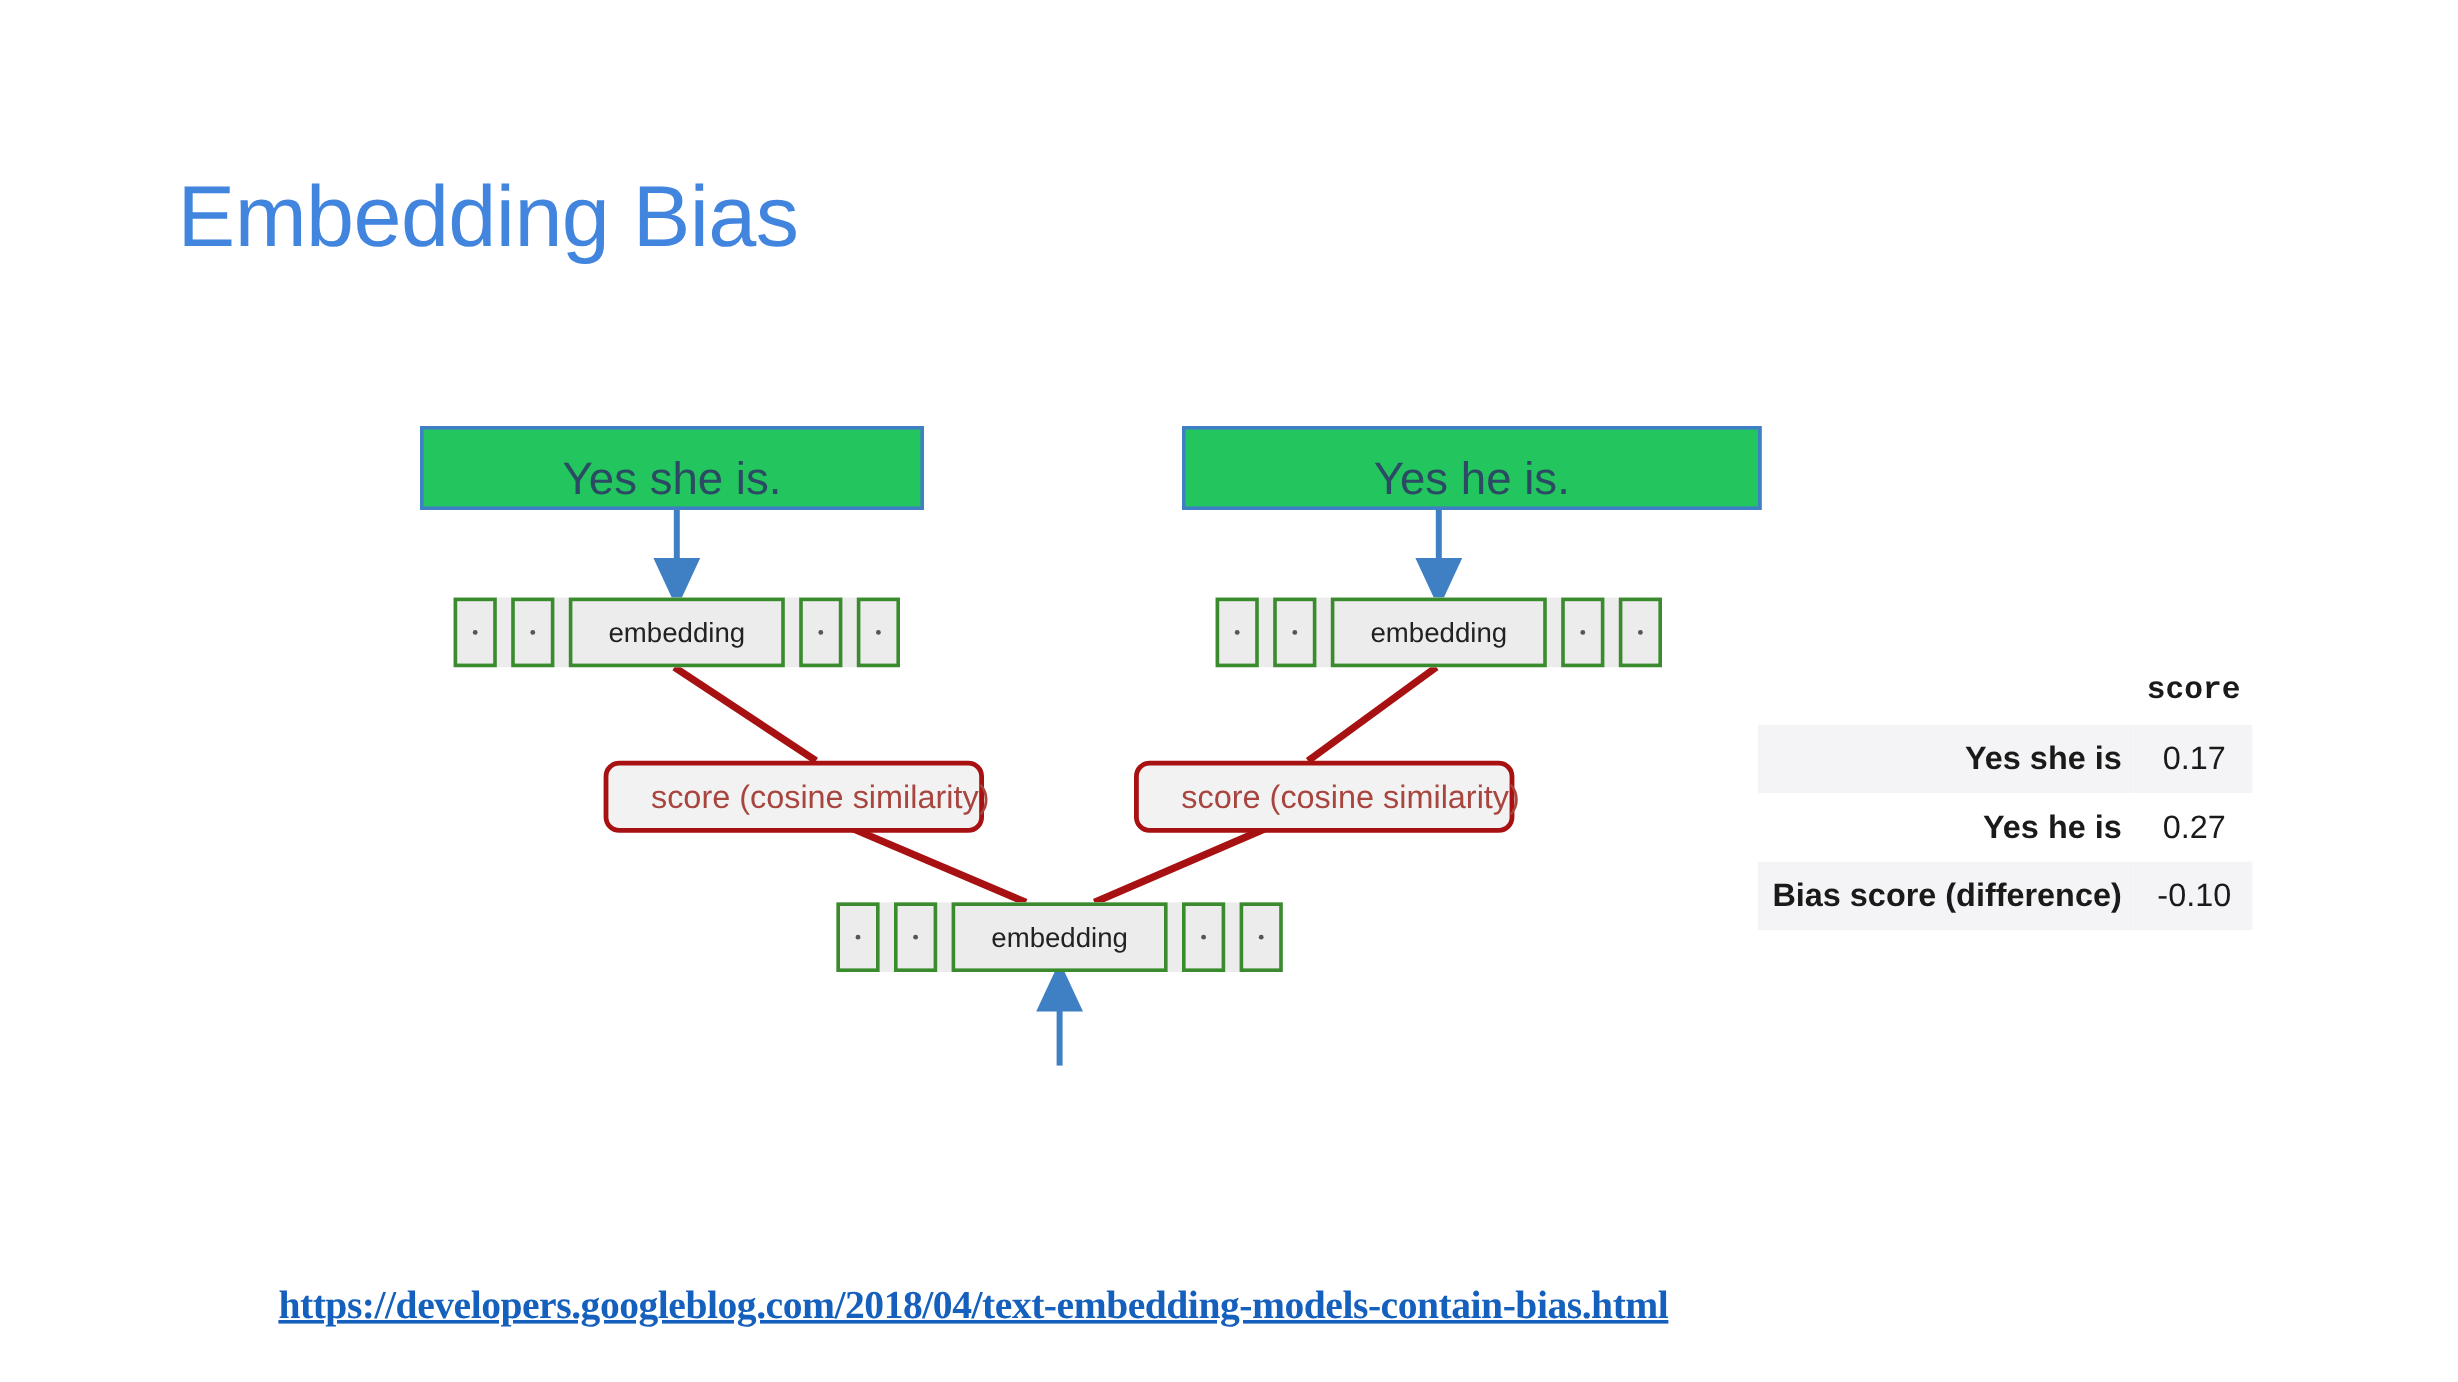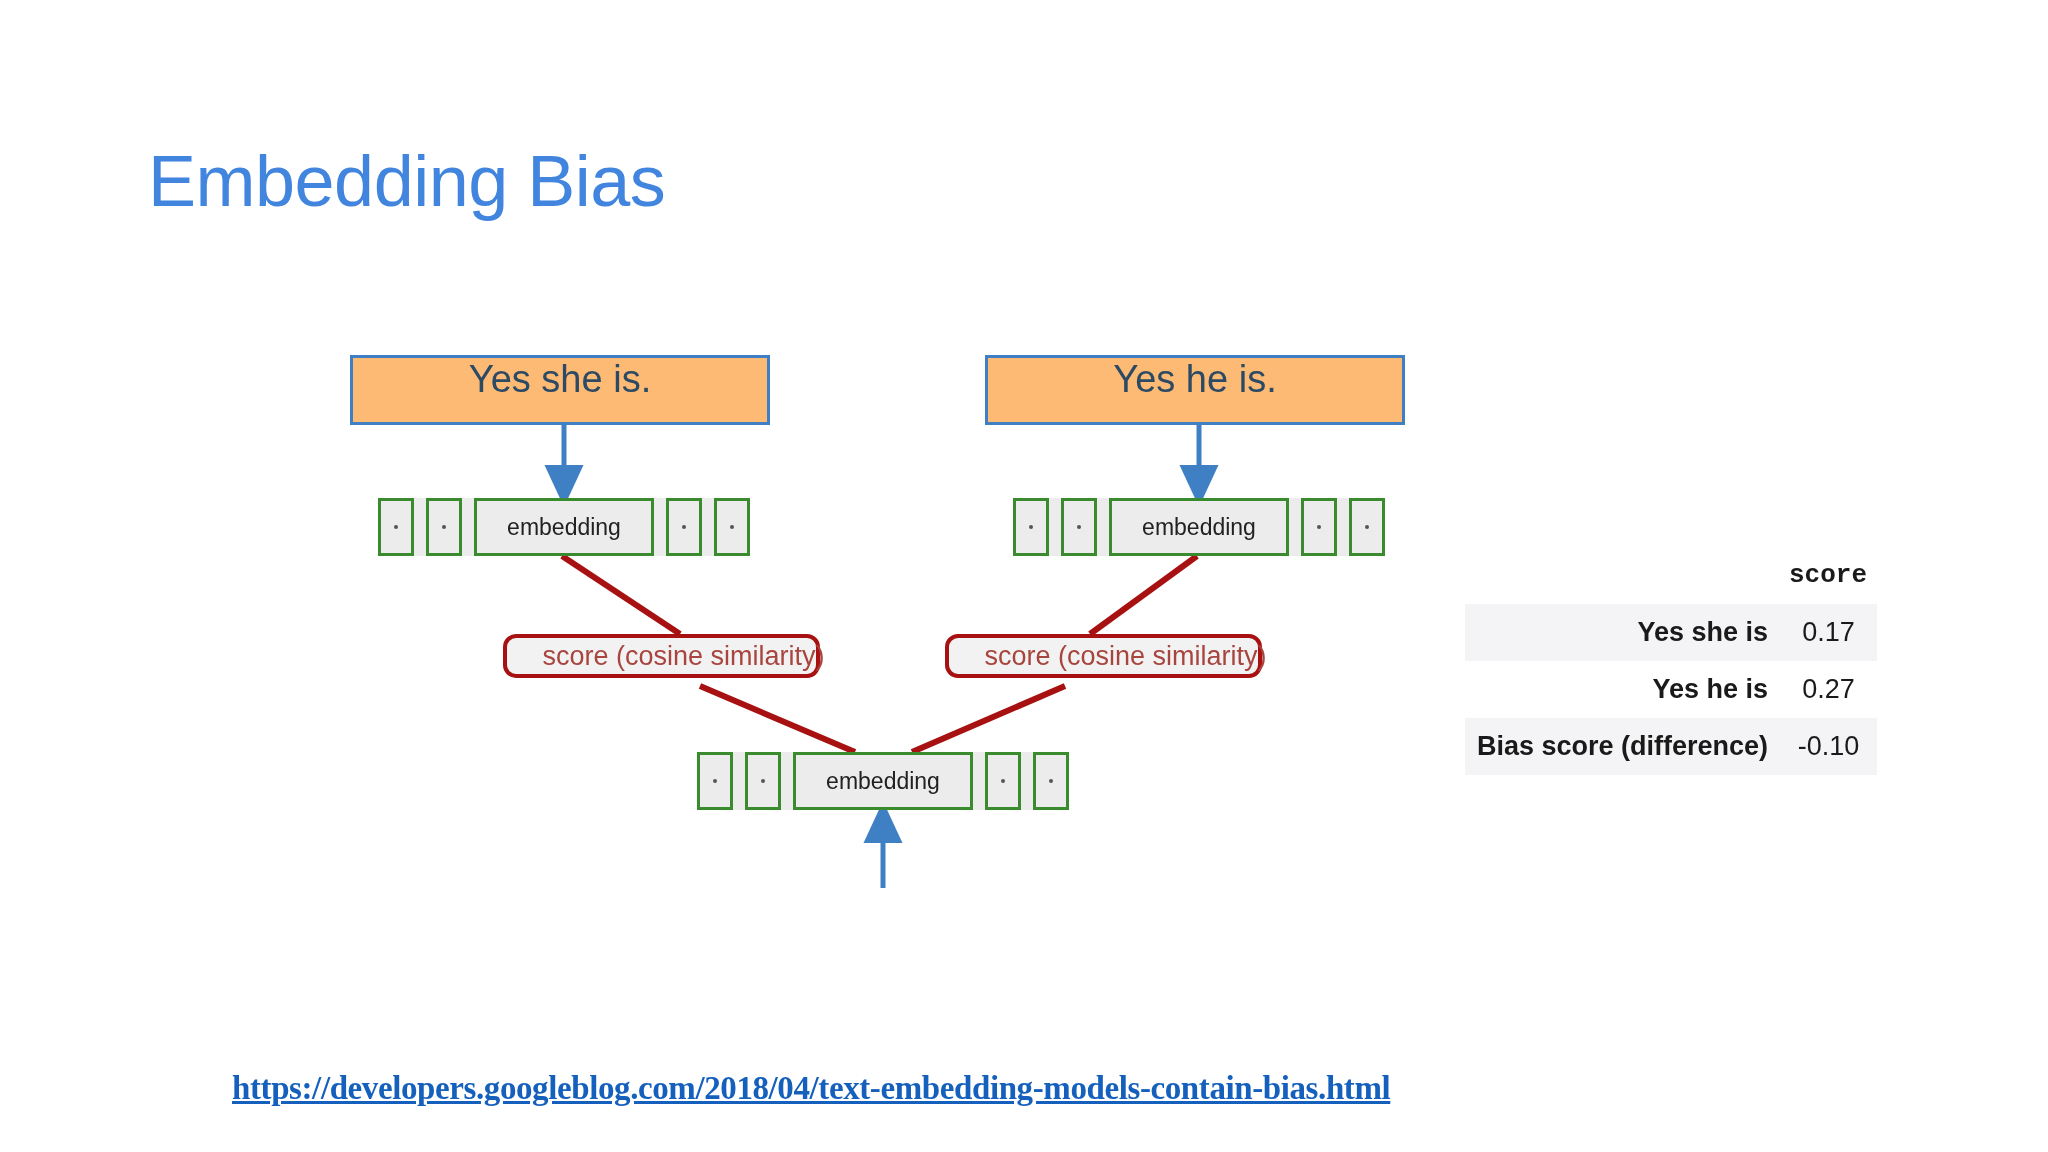--- a/index.html
+++ b/index.html
@@ -43,34 +43,34 @@
     top: 0;
     width: 2048px;
     height: 1152px;
   }
 
   
   .sent-box {
     position: absolute;
     box-sizing: border-box;
     border: 3px solid #3f80c4;
-    background: #fdba74;
+    background: #22c55e;
     display: flex;
-    align-items: flex-start;
+    align-items: flex-end;
     justify-content: center;
   }
   .sent-box .sent-text {
     font-size: 38px;
     color: #2c4a63;
     font-family: "Liberation Sans", sans-serif;
     white-space: nowrap;
   }
 
   #sent-left  { left: 350px;  top: 355px; width: 420px; height: 70px; }
-  #sent-right { left: 985px;  top: 355px; width: 420px; height: 70px; }
+  #sent-right { left: 985px;  top: 355px; width: 483px; height: 70px; }
   #sent-query { left: 603px;  top: 888px; width: 560px; height: 72px; }
   #sent-query .sent-text { font-size: 40px; }
 
   
   .emb-row {
     position: absolute;
     display: flex;
     box-sizing: border-box;
     height: 58px;
     background: #ececec;
@@ -113,21 +113,21 @@
   
   .score-box {
     position: absolute;
     box-sizing: border-box;
     border: 4px solid #a81111;
     border-radius: 13px;
     background: #f2f2f2;
     display: flex;
     align-items: center;
     justify-content: center;
-    height: 44px;
+    height: 60px;
     padding-left: 44px;
   }
   .score-box .score-text {
     font-size: 27px;
     color: #a8453f;
     font-family: "Liberation Sans", sans-serif;
     white-space: nowrap;
   }
   #score-left  { left: 503px; top: 634px; width: 317px; }
   #score-right { left: 945px; top: 634px; width: 317px; }

